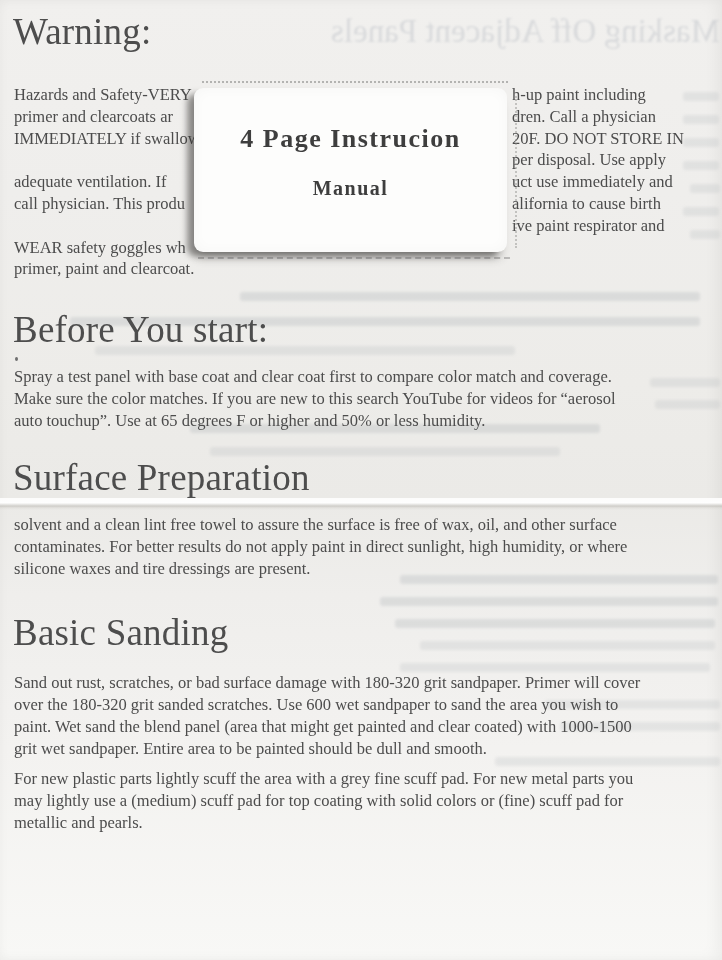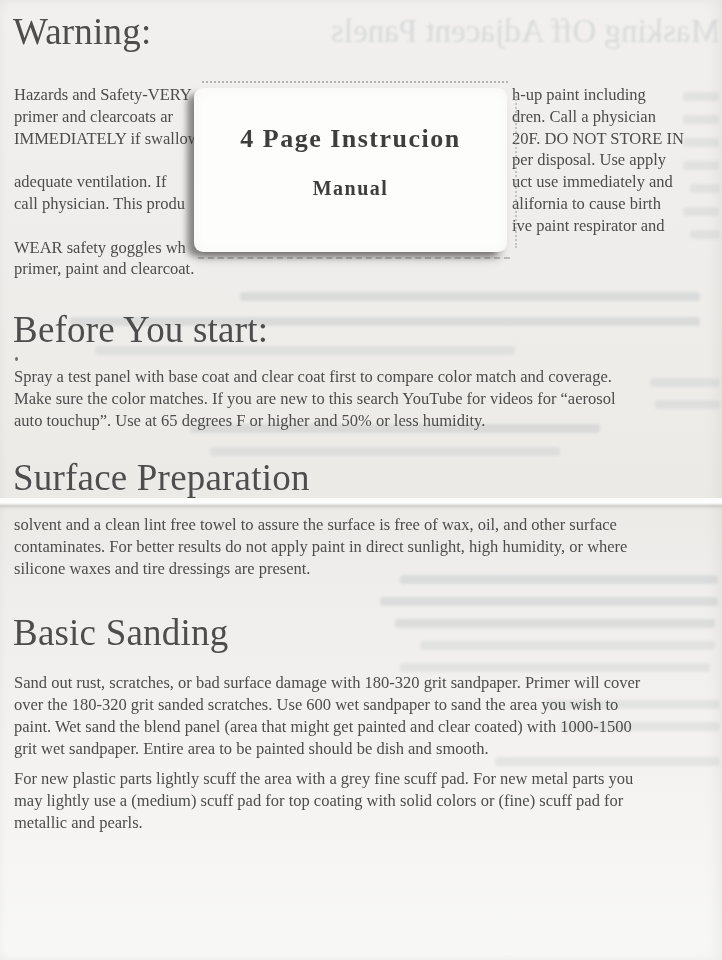--- a/index.html
+++ b/index.html
@@ -121,21 +121,21 @@
       <div class="tline"><span>solvent and a clean lint free towel to assure the surface is free of wax, oil, and other surface</span></div>
       <div class="tline"><span>contaminates. For better results do not apply paint in direct sunlight, high humidity, or where</span></div>
       <div class="tline"><span>silicone waxes and tire dressings are present.</span></div>
     </div>
 
   <h1 class="sec" style="top:611px">Basic Sanding</h1>
   <div class="para" style="top:672px">
       <div class="tline"><span>Sand out rust, scratches, or bad surface damage with 180-320 grit sandpaper. Primer will cover</span></div>
       <div class="tline"><span>over the 180-320 grit sanded scratches. Use 600 wet sandpaper to sand the area you wish to</span></div>
       <div class="tline"><span>paint. Wet sand the blend panel (area that might get painted and clear coated) with 1000-1500</span></div>
-      <div class="tline"><span>grit wet sandpaper. Entire area to be painted should be dish and smooth.</span></div>
+      <div class="tline"><span>grit wet sandpaper. Entire area to be painted should be dull and smooth.</span></div>
     </div>
   <div class="para" style="top:768px">
       <div class="tline"><span>For new plastic parts lightly scuff the area with a grey fine scuff pad. For new metal parts you</span></div>
       <div class="tline"><span>may lightly use a (medium) scuff pad for top coating with solid colors or (fine) scuff pad for</span></div>
       <div class="tline"><span>metallic and pearls.</span></div>
     </div>
 
 </div>
 
 </body></html>

